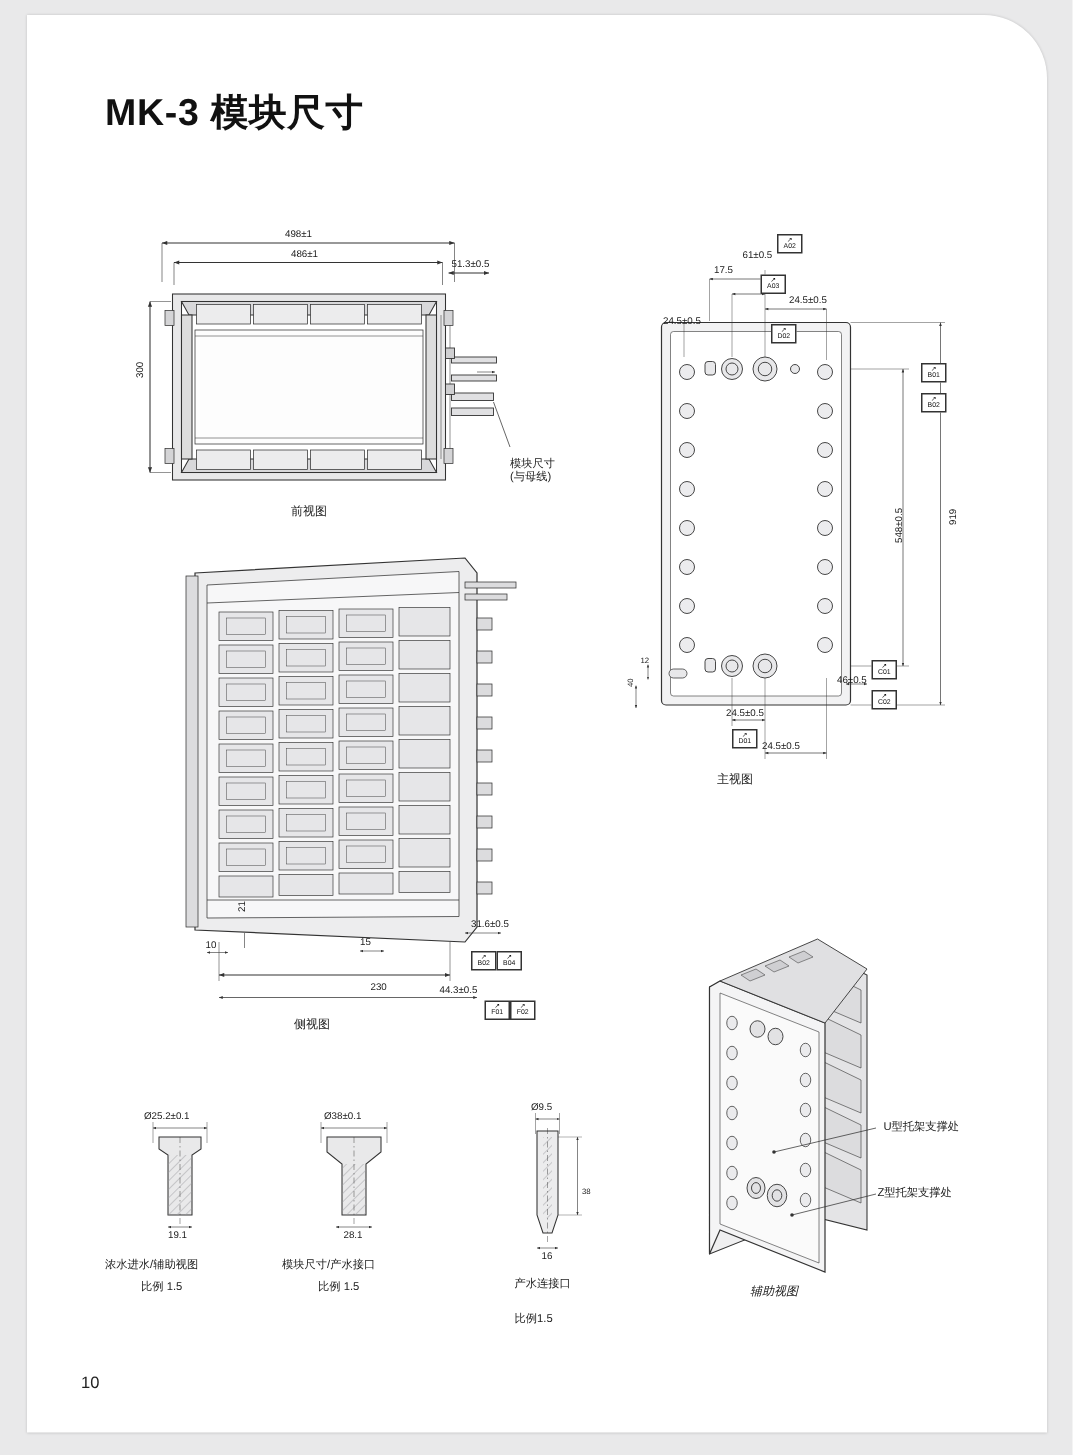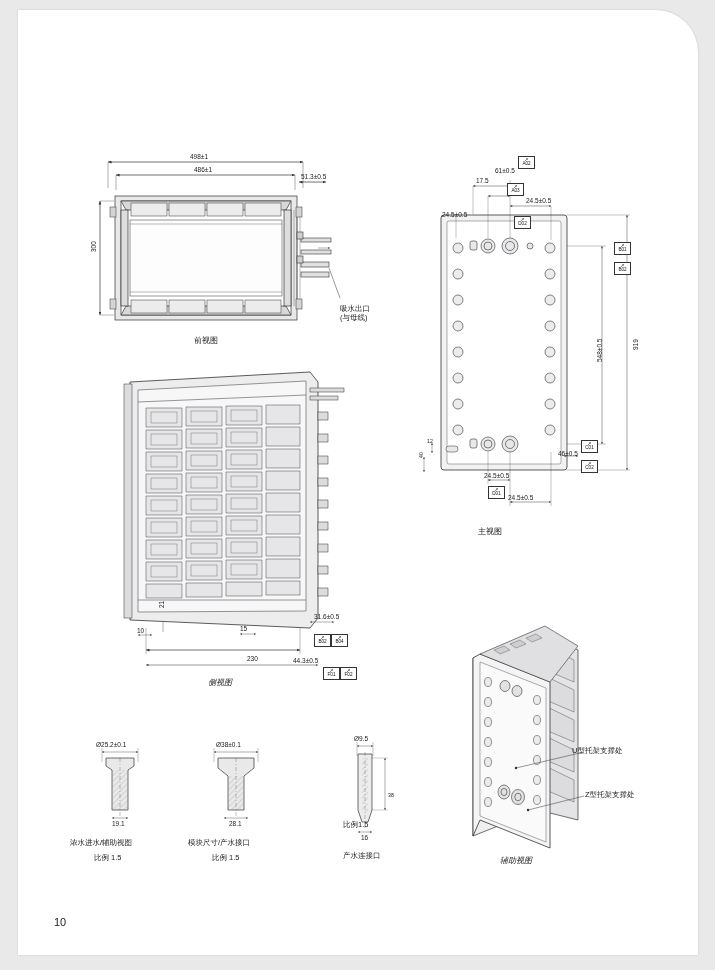--- a/index.html
+++ b/index.html
@@ -51,20 +51,21 @@
     background:#fff;
     white-space:nowrap;
   }
   svg{display:block;}
 </style>
 </head>
 <body>
 
 <div class="page">
 
+  <div class="title">MK-3 模块尺寸</div>
   <div class="page-number">10</div>
 
   <svg class="canvas" viewBox="0 0 680 945">
     <defs>
       <marker id="ar" markerWidth="6" markerHeight="6" refX="5" refY="2" orient="auto">
         <path d="M0,0 L5,2 L0,4 z" fill="#333"></path>
       </marker>
       <marker id="arS" markerWidth="6" markerHeight="6" refX="0" refY="2" orient="auto">
         <path d="M5,0 L0,2 L5,4 z" fill="#333"></path>
       </marker>
@@ -416,31 +417,31 @@
       <line x1="340" y1="822" x2="354" y2="822" stroke-width="0.4" marker-start="url(#arS)" marker-end="url(#ar)"></line>
     </g>
 
     </g>
   </svg>
 
   <div class="lbl" style="left:172px;top:143px;">498±1</div>
   <div class="lbl" style="left:176px;top:156px;">486±1</div>
   <div class="lbl" style="left:283px;top:163px;">51.3±0.5</div>
   <div class="lbl" style="left:72px;top:242px;transform:rotate(-90deg);transform-origin:left top;">300</div>
-  <div class="lbl cn" style="left:322px;top:294px;line-height:1.25;white-space:pre;">吸水出口
+  <div class="lbl cn" style="left:322px;top:294px;line-height:1.25;white-space:pre;">模块尺寸
 (与母线)</div>
   <div class="lbl cap" style="left:176px;top:325px;">前视图</div>
 
   <div class="lbl" style="left:119px;top:617px;">10</div>
   <div class="lbl" style="left:140px;top:598px;transform:rotate(-90deg);transform-origin:left top;">21</div>
   <div class="lbl" style="left:222px;top:615px;">15</div>
   <div class="lbl" style="left:229px;top:645px;">230</div>
   <div class="lbl" style="left:296px;top:603px;">31.6±0.5</div>
   <div class="lbl" style="left:275px;top:647px;">44.3±0.5</div>
-  <div class="lbl cap" style="left:190px;top:667px;font-style:italic;">侧视图</div>
+  <div class="lbl cap" style="left:178px;top:667px;">侧视图</div>
 
   <div class="box" style="left:296px;top:624px;width:13px;">
     <span>↗</span><br>
     <span>B02</span>
   </div>
   <div class="box" style="left:313px;top:624px;width:13px;">
     <span>↗</span><br>
     <span>B04</span>
   </div>
   <div class="box" style="left:305px;top:657px;width:13px;">
@@ -456,21 +457,21 @@
   <div class="lbl" style="left:477px;top:157px;">61±0.5</div>
   <div class="lbl" style="left:508px;top:187px;">24.5±0.5</div>
   <div class="lbl" style="left:424px;top:201px;">24.5±0.5</div>
   <div class="lbl" style="left:614px;top:340px;transform:rotate(-90deg);transform-origin:left top;">919</div>
   <div class="lbl" style="left:578px;top:352px;transform:rotate(-90deg);transform-origin:left top;">548±0.5</div>
   <div class="lbl" style="left:466px;top:462px;">24.5±0.5</div>
   <div class="lbl" style="left:490px;top:484px;">24.5±0.5</div>
   <div class="lbl" style="left:540px;top:440px;">46±0.5</div>
   <div class="lbl tiny" style="left:409px;top:428px;">12</div>
   <div class="lbl tiny" style="left:400px;top:448px;transform:rotate(-90deg);transform-origin:left top;">40</div>
-  <div class="lbl cap" style="left:460px;top:504px;margin-top:12px;">主视图</div>
+  <div class="lbl cap" style="left:460px;top:504px;">主视图</div>
 
   <div class="box" style="left:500px;top:146px;width:13px;">
     <span>↗</span><br>
     <span>A02</span>
   </div>
   <div class="box" style="left:489px;top:173px;width:13px;">
     <span>↗</span><br>
     <span>A03</span>
   </div>
   <div class="box" style="left:596px;top:232px;width:13px;">
@@ -491,33 +492,33 @@
   </div>
   <div class="box" style="left:470px;top:476px;width:13px;">
     <span>↗</span><br>
     <span>D01</span>
   </div>
   <div class="box" style="left:496px;top:206px;width:13px;">
     <span>↗</span><br>
     <span>D02</span>
   </div>
 
-  <div class="lbl cn" style="left:554px;top:736px;">U型托架支撑处</div>
+  <div class="lbl cn" style="left:571px;top:736px;">U型托架支撑处</div>
   <div class="lbl cn" style="left:567px;top:780px;">Z型托架支撑处</div>
   <div class="lbl cap" style="left:482px;top:845px;font-style:italic;">辅助视图</div>
 
   <div class="lbl" style="left:78px;top:731px;">Ø25.2±0.1</div>
   <div class="lbl" style="left:94px;top:810px;">19.1</div>
   <div class="lbl cn" style="left:52px;top:828px;">浓水进水/辅助视图</div>
   <div class="lbl cn" style="left:76px;top:843px;">比例 1.5</div>
 
   <div class="lbl" style="left:198px;top:731px;">Ø38±0.1</div>
   <div class="lbl" style="left:211px;top:810px;">28.1</div>
   <div class="lbl cn" style="left:170px;top:828px;">模块尺寸/产水接口</div>
   <div class="lbl cn" style="left:194px;top:843px;">比例 1.5</div>
 
   <div class="lbl" style="left:336px;top:725px;">Ø9.5</div>
   <div class="lbl tiny" style="left:370px;top:782px;">38</div>
   <div class="lbl" style="left:343px;top:824px;">16</div>
   <div class="lbl cn" style="left:325px;top:841px;">产水连接口</div>
-  <div class="lbl cn" style="left:325px;top:810px;">比例1.5</div>
+  <div class="lbl cn" style="left:325px;top:864px;">比例1.5</div>
 
 </div>
 
 </body></html>

